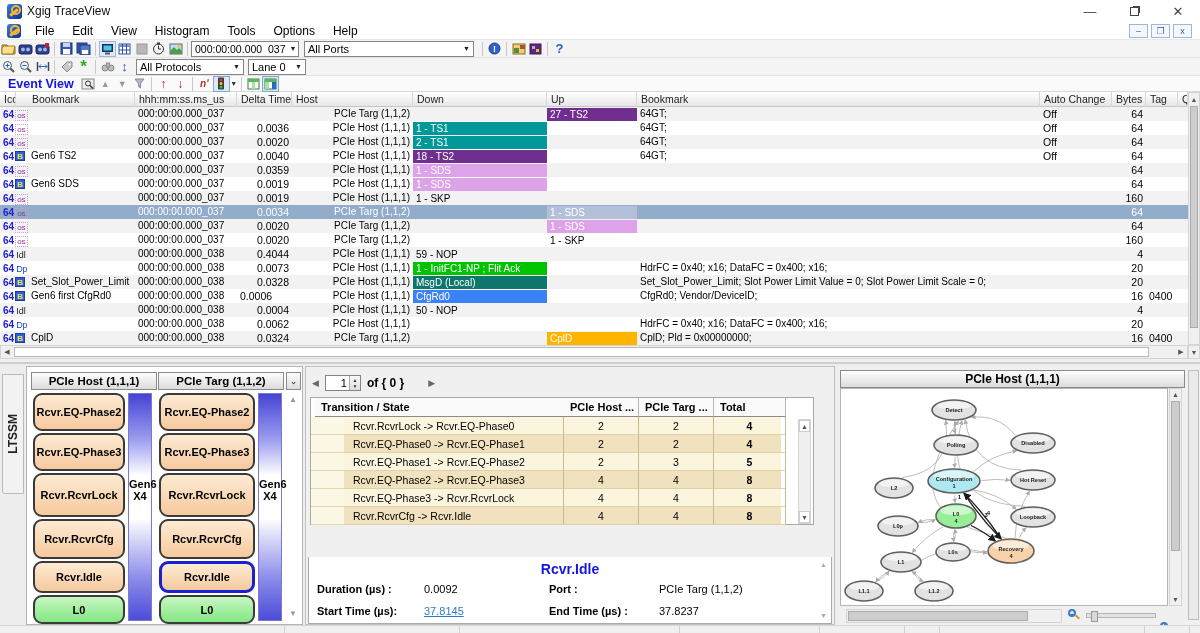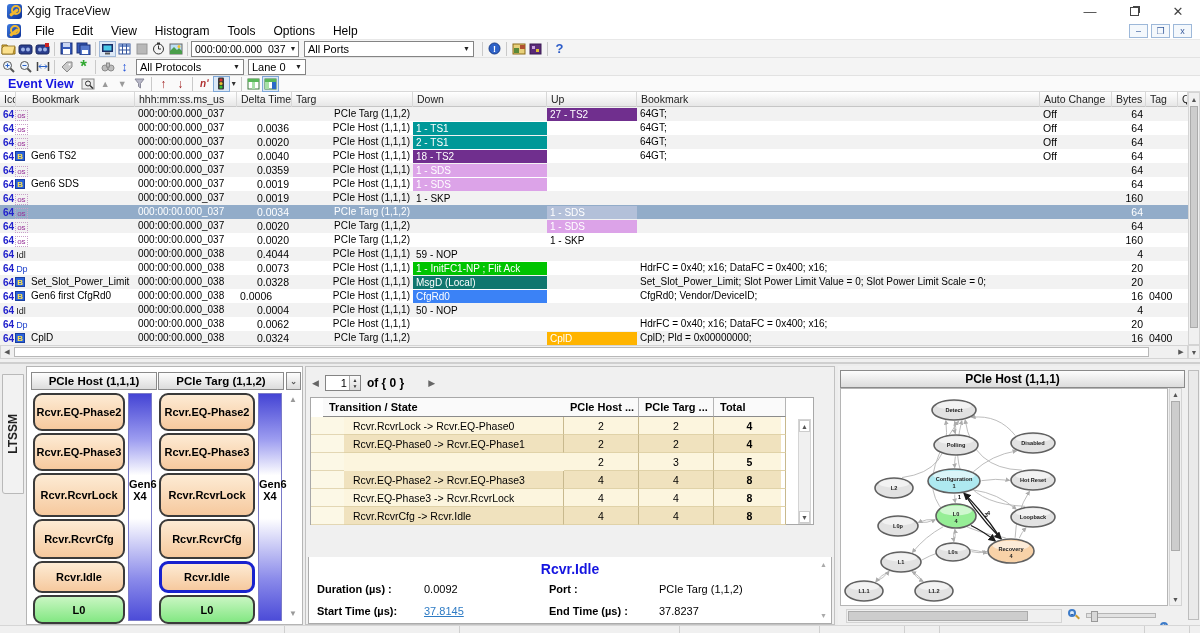--- a/index.html
+++ b/index.html
@@ -354,21 +354,21 @@
       </svg>
   </div>
 </div>
 
 <div id="grid" class="abs">
   <div id="grid-header">
       <div class="hcell" style="left: 0px; width: 16px;">Icon</div>
       <div class="hcell" style="left: 28px; width: 107px;">Bookmark</div>
       <div class="hcell" style="left: 135px; width: 102px;">hhh:mm:ss.ms_us</div>
       <div class="hcell" style="left: 237px; width: 55px;">Delta Time</div>
-      <div class="hcell" style="left: 292px; width: 121px;">Targ</div>
+      <div class="hcell" style="left: 292px; width: 121px;">Host</div>
       <div class="hcell" style="left: 413px; width: 134px;">Down</div>
       <div class="hcell" style="left: 547px; width: 90px;">Up</div>
       <div class="hcell" style="left: 637px; width: 403px;">Bookmark</div>
       <div class="hcell" style="left: 1040px; width: 72px;">Auto Change</div>
       <div class="hcell" style="left: 1112px; width: 34px;">Bytes</div>
       <div class="hcell" style="left: 1146px; width: 32px;">Tag</div>
       <div class="hcell" style="left: 1178px; width: 10px;">Qu</div>
     </div>
   <div id="grid-body" style="position:absolute;left:0;top:15px;width:1188px;height:238px;">
       <div class="grow shaded" style="top: 0px;">
@@ -686,21 +686,21 @@
       <span class="pag-arr">◀</span>
       <div class="spinbox">
         <span class="val">1</span>
         <span class="spins">▲<br>▼</span>
       </div>
       <span style="font-weight:bold;font-size:12px;">of { 0 }</span>
       <span class="pag-arr" style="margin-left:18px;">▶</span>
     </div>
     <div id="trans-table">
       <div id="tt-header">
-          <div class="tt-hcell" style="left: 12px; width: 253px;">Transition / State</div>
+          <div class="tt-hcell" style="left: 4px; width: 253px;">Transition / State</div>
           <div class="tt-hcell" style="left: 253px; width: 75px;">PCIe Host ...</div>
           <div class="tt-hcell" style="left: 328px; width: 75px;">PCIe Targ ...</div>
           <div class="tt-hcell" style="left: 403px; width: 72px;">Total</div>
         </div>
       <div id="tt-rows" style="position:absolute;left:0;top:19px;">
           <div class="tt-row" style="top: 0px; background: rgb(252, 245, 222);">
             <div class="gut"></div>
             <div class="tt-cell" style="left: 33px; width: 220px; padding-left: 9px; border-right: 1px solid rgb(200, 185, 142);">Rcvr.RcvrLock -&gt; Rcvr.EQ-Phase0</div>
             <div class="tt-cell" style="left: 253px; width: 75px; text-align: center; padding-left: 0px; border-right: 1px solid rgb(200, 185, 142);">2</div>
             <div class="tt-cell" style="left: 328px; width: 75px; text-align: center; padding-left: 0px; border-right: 1px solid rgb(200, 185, 142);">2</div>
@@ -708,20 +708,21 @@
           </div>
           <div class="tt-row" style="top: 18px; background: rgb(240, 226, 190);">
             <div class="gut"></div>
             <div class="tt-cell" style="left: 33px; width: 220px; padding-left: 9px; border-right: 1px solid rgb(200, 185, 142);">Rcvr.EQ-Phase0 -&gt; Rcvr.EQ-Phase1</div>
             <div class="tt-cell" style="left: 253px; width: 75px; text-align: center; padding-left: 0px; border-right: 1px solid rgb(200, 185, 142);">2</div>
             <div class="tt-cell" style="left: 328px; width: 75px; text-align: center; padding-left: 0px; border-right: 1px solid rgb(200, 185, 142);">2</div>
             <div class="tt-cell" style="left: 403px; width: 72px; text-align: center; font-weight: bold; padding-left: 0px; border-right: 1px solid rgb(200, 185, 142);">4</div>
           </div>
           <div class="tt-row" style="top: 36px; background: rgb(252, 245, 222);">
             <div class="gut"></div>
+            <div class="tt-cell" style="left: 33px; width: 220px; padding-left: 9px; border-right: 1px solid rgb(200, 185, 142);">Rcvr.EQ-Phase1 -&gt; Rcvr.EQ-Phase2</div>
             <div class="tt-cell" style="left: 253px; width: 75px; text-align: center; padding-left: 0px; border-right: 1px solid rgb(200, 185, 142);">2</div>
             <div class="tt-cell" style="left: 328px; width: 75px; text-align: center; padding-left: 0px; border-right: 1px solid rgb(200, 185, 142);">3</div>
             <div class="tt-cell" style="left: 403px; width: 72px; text-align: center; font-weight: bold; padding-left: 0px; border-right: 1px solid rgb(200, 185, 142);">5</div>
           </div>
           <div class="tt-row" style="top: 54px; background: rgb(240, 226, 190);">
             <div class="gut"></div>
             <div class="tt-cell" style="left: 33px; width: 220px; padding-left: 9px; border-right: 1px solid rgb(200, 185, 142);">Rcvr.EQ-Phase2 -&gt; Rcvr.EQ-Phase3</div>
             <div class="tt-cell" style="left: 253px; width: 75px; text-align: center; padding-left: 0px; border-right: 1px solid rgb(200, 185, 142);">4</div>
             <div class="tt-cell" style="left: 328px; width: 75px; text-align: center; padding-left: 0px; border-right: 1px solid rgb(200, 185, 142);">4</div>
             <div class="tt-cell" style="left: 403px; width: 72px; text-align: center; font-weight: bold; padding-left: 0px; border-right: 1px solid rgb(200, 185, 142);">8</div>

